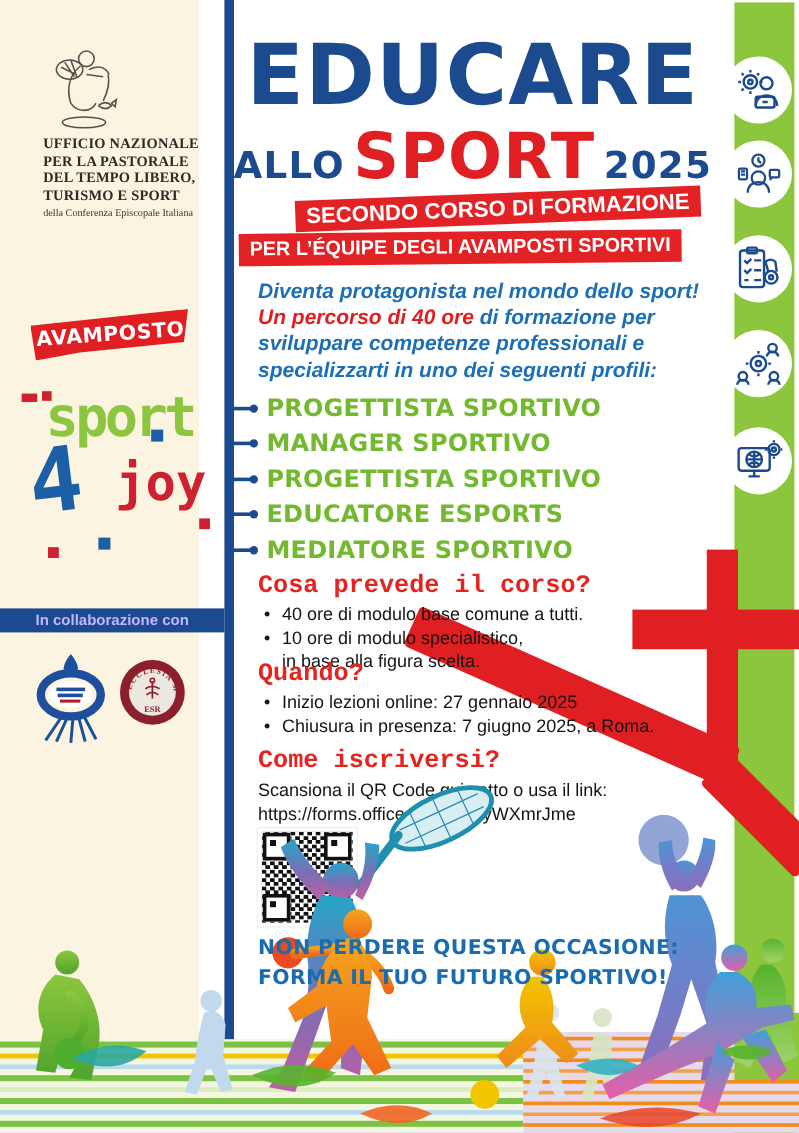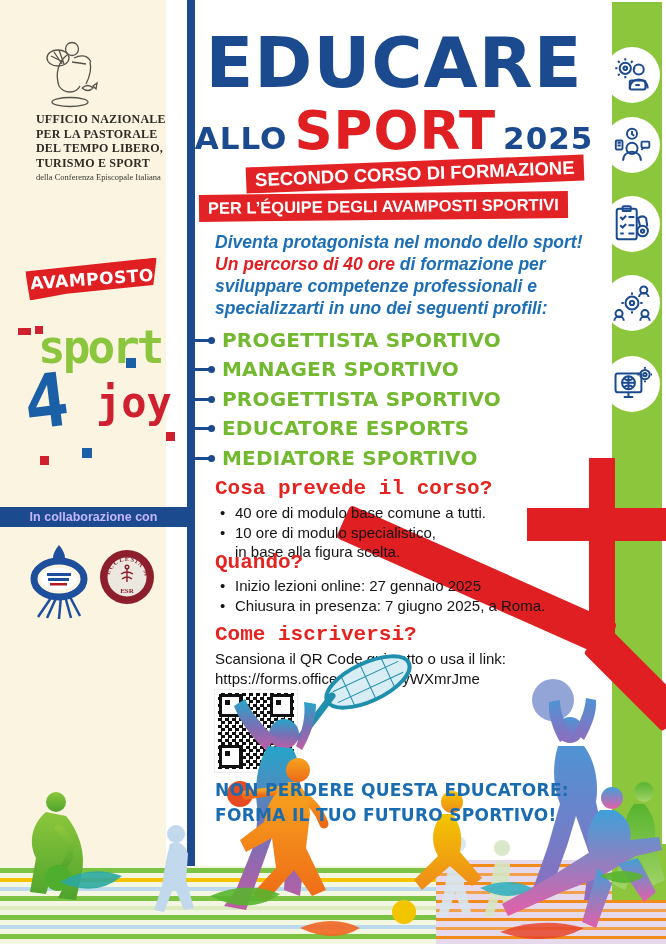--- a/index.html
+++ b/index.html
@@ -272,21 +272,21 @@
     <div class="row" style="padding-left:0;">https://forms.office.com/e/z1yWXmrJme</div>
   </div>
 
   <div class="abs qr">
     <div class="finder" style="left:1px;top:1px;"></div>
     <div class="finder" style="right:1px;top:1px;"></div>
     <div class="finder" style="left:1px;bottom:1px;"></div>
   </div>
 
   <div class="abs cta">
-    <div>NON PERDERE QUESTA EDUCATORE:</div>
+    <div>NON PERDERE QUESTA OCCASIONE:</div>
     <div>FORMA IL TUO FUTURO SPORTIVO!</div>
   </div>
 
   <svg class="abs bottom-art" viewBox="0 0 666 300">
     <defs>
       <linearGradient id="gBad" x1="0" y1="0" x2="0" y2="1">
         <stop offset="0" stop-color="#25a5c9"></stop>
           <stop offset=".55" stop-color="#7a6fb5"></stop>
           <stop offset="1" stop-color="#c05da4"></stop>
       </linearGradient>

